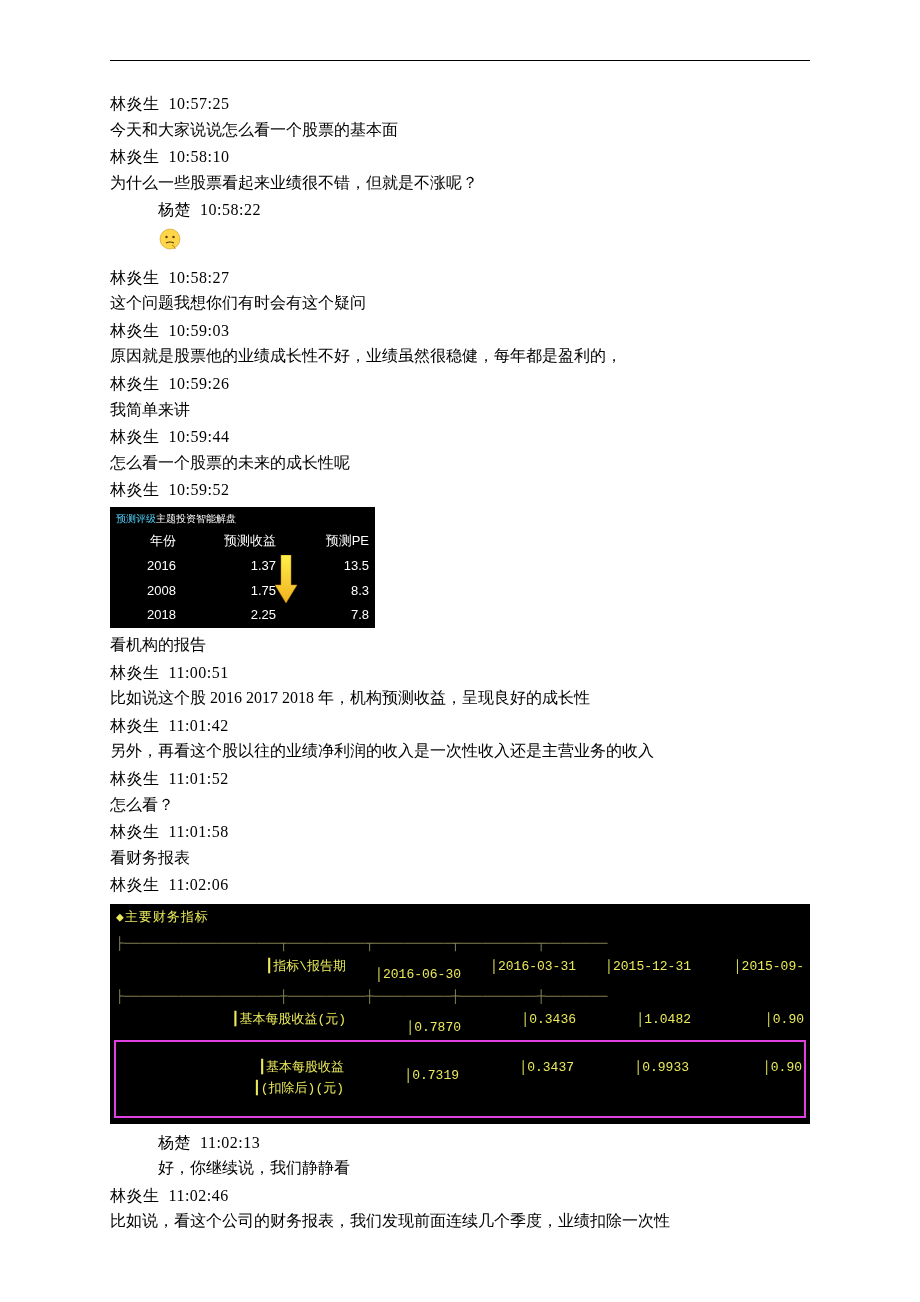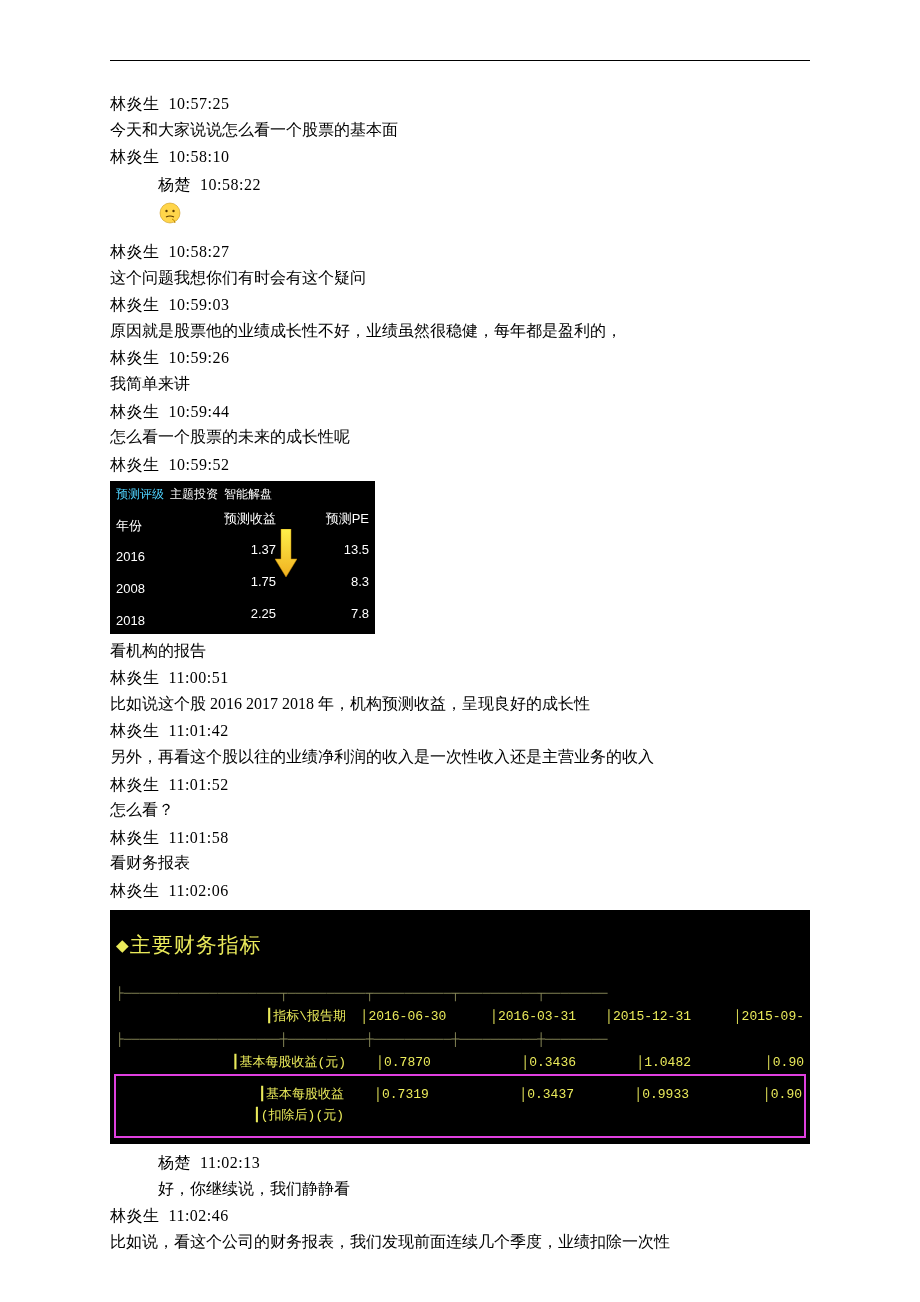--- a/index.html
+++ b/index.html
@@ -38,81 +38,81 @@
     width: 265px;
     font-family: Arial, sans-serif;
     font-size: 13px;
     margin-top: 4px;
     margin-bottom: 4px;
     position: relative;
   }
   .tbl1-tabs {
     display: flex;
     padding: 4px 6px 2px 6px;
-    gap: 6px;
-    font-size: 12px;
+    font-size: 10px;
   }
   .tbl1-tabs .active { color: #4fd3ff; }
   .tbl1-hdr, .tbl1-row {
     display: flex;
     padding: 2px 6px;
   }
-  .tbl1 .c1 { width: 60px; text-align: left; margin-top: 7px; }
+  .tbl1 .c1 { width: 60px; text-align: right; }
   .tbl1 .c2 { width: 100px; text-align: right; }
   .tbl1 .c3 { flex: 1; text-align: right; }
   .arrow {
     position: absolute;
     right: 78px;
     top: 48px;
   }
   .tbl2 {
     background: #000;
     color: #eaea5a;
     width: 700px;
     font-family: "Courier New", monospace, SimSun;
     font-size: 13px;
     margin-top: 6px;
     margin-bottom: 6px;
     padding-bottom: 2px;
   }
   .tbl2-title {
-    padding: 20px 6px;
-    font-size: 21px;
+    padding: 4px 6px;
+    font-size: 13px;
     letter-spacing: 1px;
   }
   .tbl2-row {
     display: flex;
     padding: 1px 6px;
   }
   .tbl2 .d1 { width: 230px; text-align: right; }
-  .tbl2 .d2 { width: 115px; text-align: center; }
+  .tbl2 .d2 { width: 115px; text-align: right; margin-top: 8px; }
   .tbl2 .d3 { width: 115px; text-align: right; }
   .tbl2 .d4 { width: 115px; text-align: right; }
   .tbl2 .d5 { flex:1; text-align: right; }
   .highlight-row {
     border: 2px solid #e040e0;
     margin: 0 4px 4px 4px;
     display: flex;
-    padding: 9px 2px;
+    padding: 16px 2px;
   }
   .highlight-row .d1 { width: 226px; }
   .bar { display:inline; }
 </style>
 </head>
 <body>
 
 <div class="hr-line"></div>
 
 <div id="chat">
     <div class="msg">
       <div class="msg-header"><span>林炎生</span>&nbsp;&nbsp;<span>10:57:25</span></div>
       <div>今天和大家说说怎么看一个股票的基本面</div>
     </div>
     <div class="msg">
       <div class="msg-header"><span>林炎生</span>&nbsp;&nbsp;<span>10:58:10</span></div>
+      <div>为什么一些股票看起来业绩很不错，但就是不涨呢？</div>
     </div>
     <div class="msg indent"><div class="msg-header"><span>杨楚</span>&nbsp;&nbsp;<span>10:58:22</span></div><svg class="emoji" viewBox="0 0 24 24">
         <circle cx="12" cy="12" r="10" fill="#ffd54a" stroke="#c08800" stroke-width="0.5"></circle>
         <circle cx="8.5" cy="10" r="1.2" fill="#5b3a00"></circle>
         <circle cx="15.5" cy="10" r="1.2" fill="#5b3a00"></circle>
         <path d="M8 16 Q12 14 16 16" stroke="#5b3a00" stroke-width="1.2" fill="none"></path>
         <path d="M14 18 Q17 19 17 22" stroke="#c08800" stroke-width="1" fill="#ffd54a"></path>
       </svg></div>
     <div class="msg">
       <div class="msg-header"><span>林炎生</span>&nbsp;&nbsp;<span>10:58:27</span></div>

